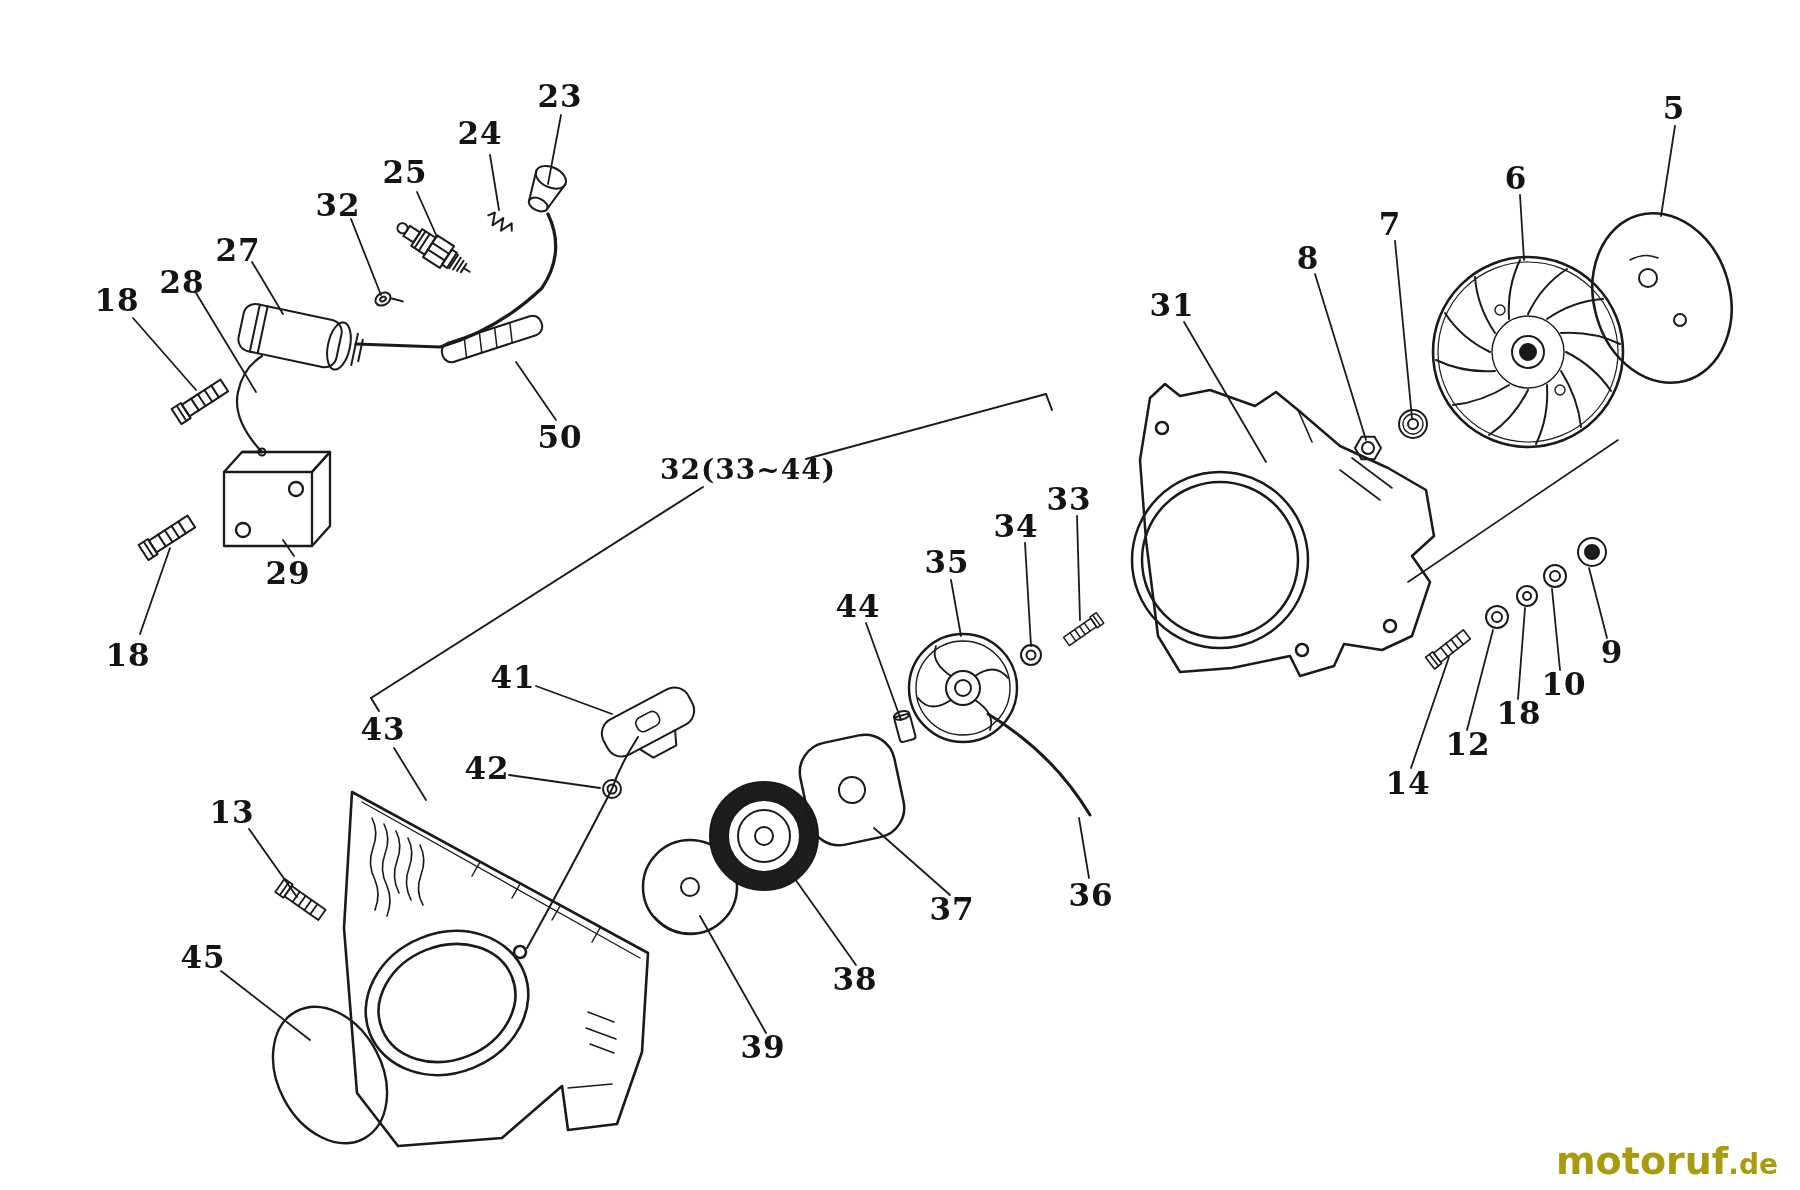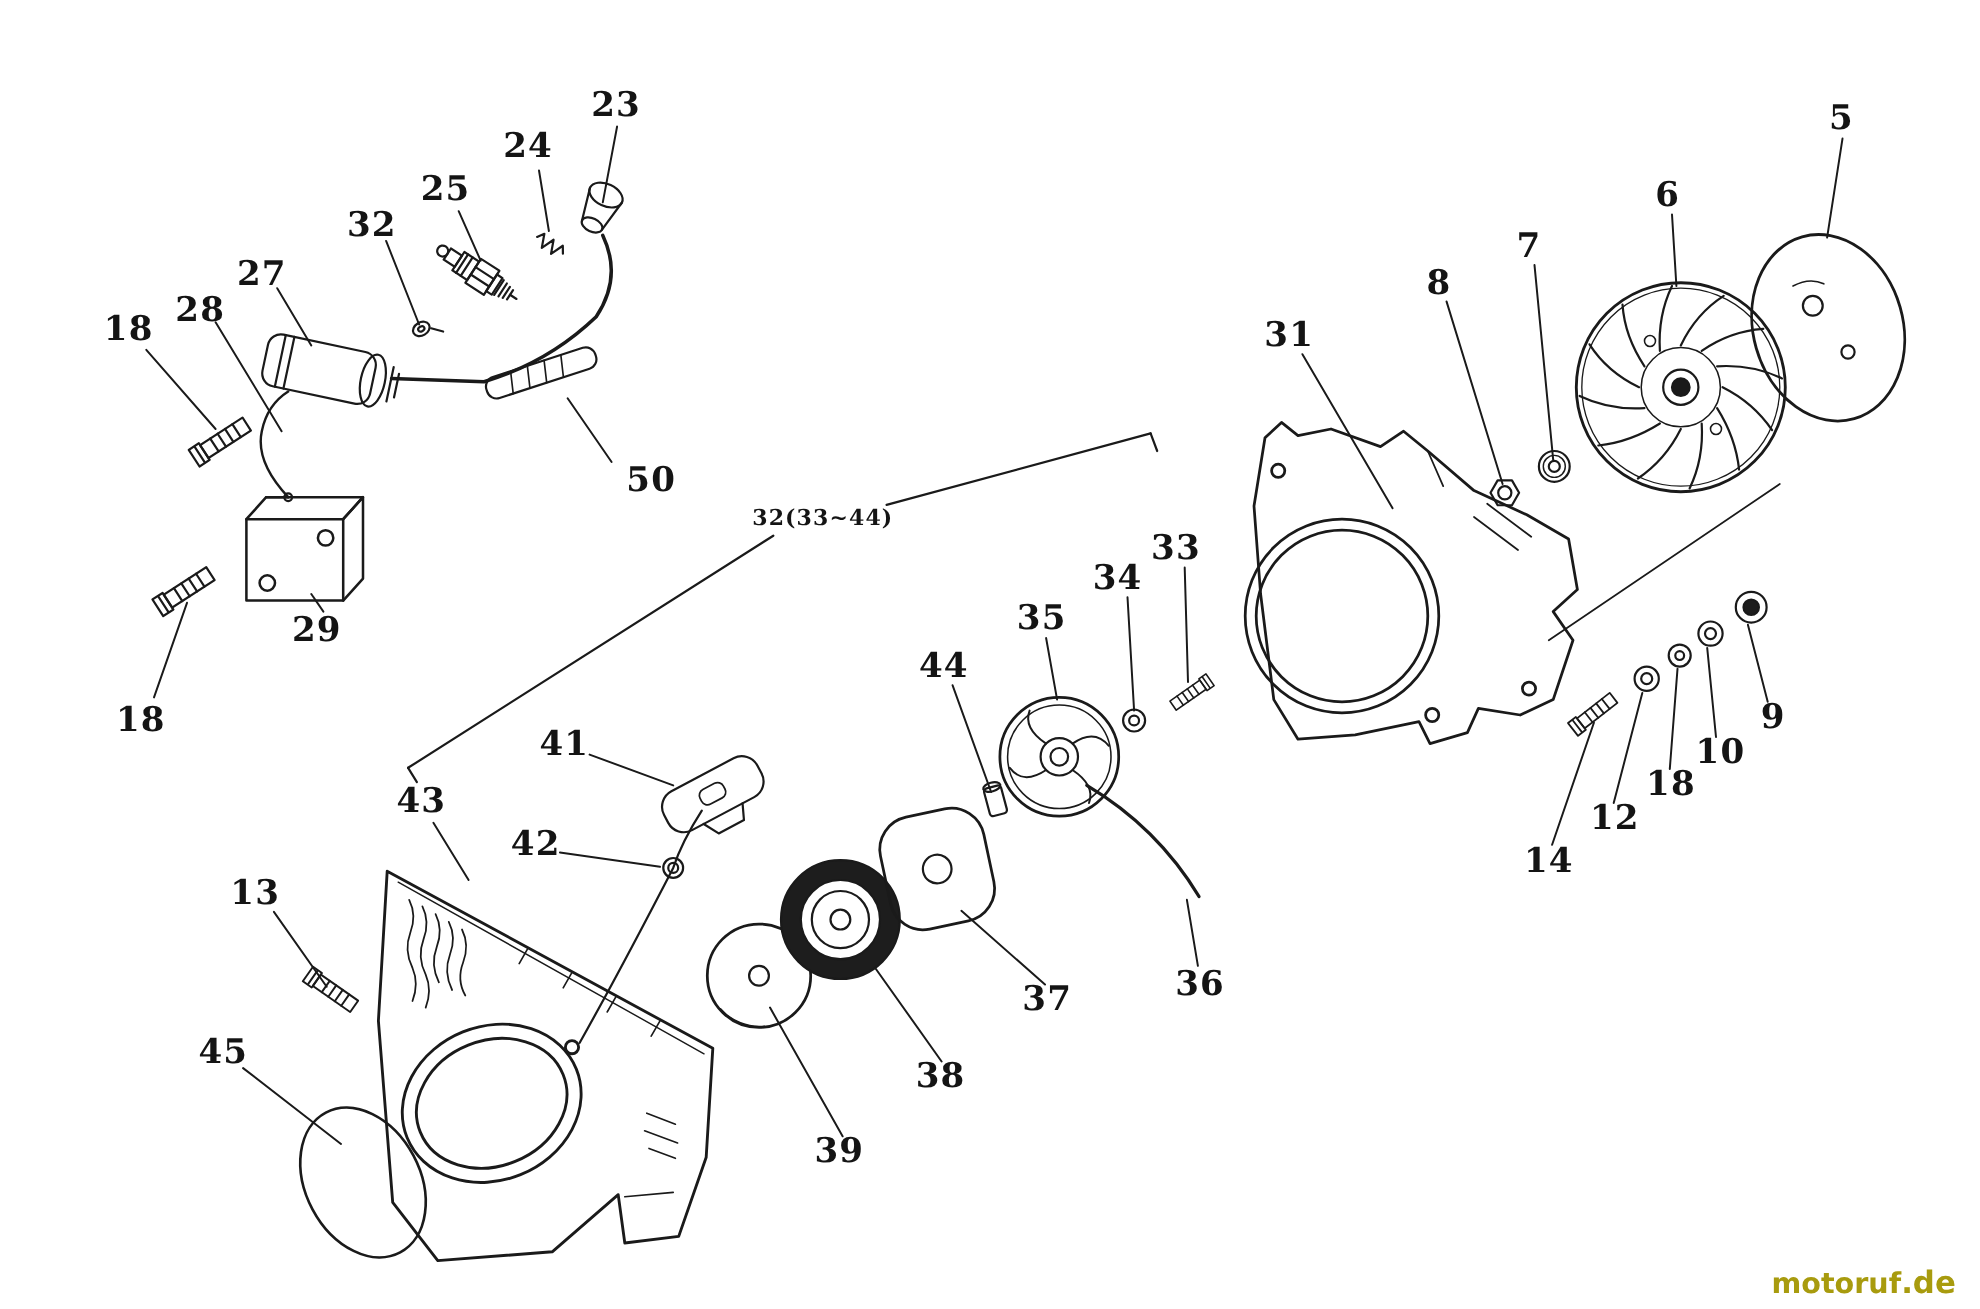--- a/index.html
+++ b/index.html
@@ -7,27 +7,27 @@
   body { font-family:"DejaVu Serif", serif; }
   .stage { position:relative; width:1800px; height:1190px; background:#ffffff; overflow:hidden; }
   .stage svg { position:absolute; left:0; top:0; }
   .callout {
     position:absolute; transform:translate(-50%,-50%);
     font-family:"DejaVu Serif", serif; font-weight:700;
     font-size:31px; color:#141414; letter-spacing:1px; white-space:nowrap;
     line-height:1;
     text-align:center;
   }
-  .callout.group { font-size:20px; }
+  .callout.group { font-size:28px; }
   .watermark {
     position:absolute; right:22px; bottom:10px;
     font-family:"DejaVu Sans", sans-serif; font-weight:700;
     color:#a89b0e; line-height:1;
   }
-  .watermark .brand { font-size:26px; }
+  .watermark .brand { font-size:38px; }
   .watermark .tld  { font-size:28px; }
 </style>
 </head>
 <body>
 
 <div class="stage">
 
   <svg width="1800" height="1190" viewBox="0 0 1800 1190">
     <defs>
       <g id="part-screw">
@@ -306,21 +306,21 @@
     </g>
   </svg>
 
   <div class="callout" style="left:117px;top:300px">18</div>
   <div class="callout" style="left:238px;top:250px">27</div>
   <div class="callout" style="left:182px;top:282px">28</div>
   <div class="callout" style="left:338px;top:205px">32</div>
   <div class="callout" style="left:405px;top:172px">25</div>
   <div class="callout" style="left:480px;top:133px">24</div>
   <div class="callout" style="left:560px;top:96px">23</div>
-  <div class="callout" style="left:592px;top:437px">50</div>
+  <div class="callout" style="left:560px;top:437px">50</div>
   <div class="callout" style="left:288px;top:573px">29</div>
   <div class="callout" style="left:128px;top:655px">18</div>
   <div class="callout group" style="left:748px;top:470px">32(33~44)</div>
   <div class="callout" style="left:232px;top:812px">13</div>
   <div class="callout" style="left:203px;top:957px">45</div>
   <div class="callout" style="left:383px;top:729px">43</div>
   <div class="callout" style="left:513px;top:677px">41</div>
   <div class="callout" style="left:487px;top:768px">42</div>
   <div class="callout" style="left:763px;top:1047px">39</div>
   <div class="callout" style="left:855px;top:979px">38</div>

